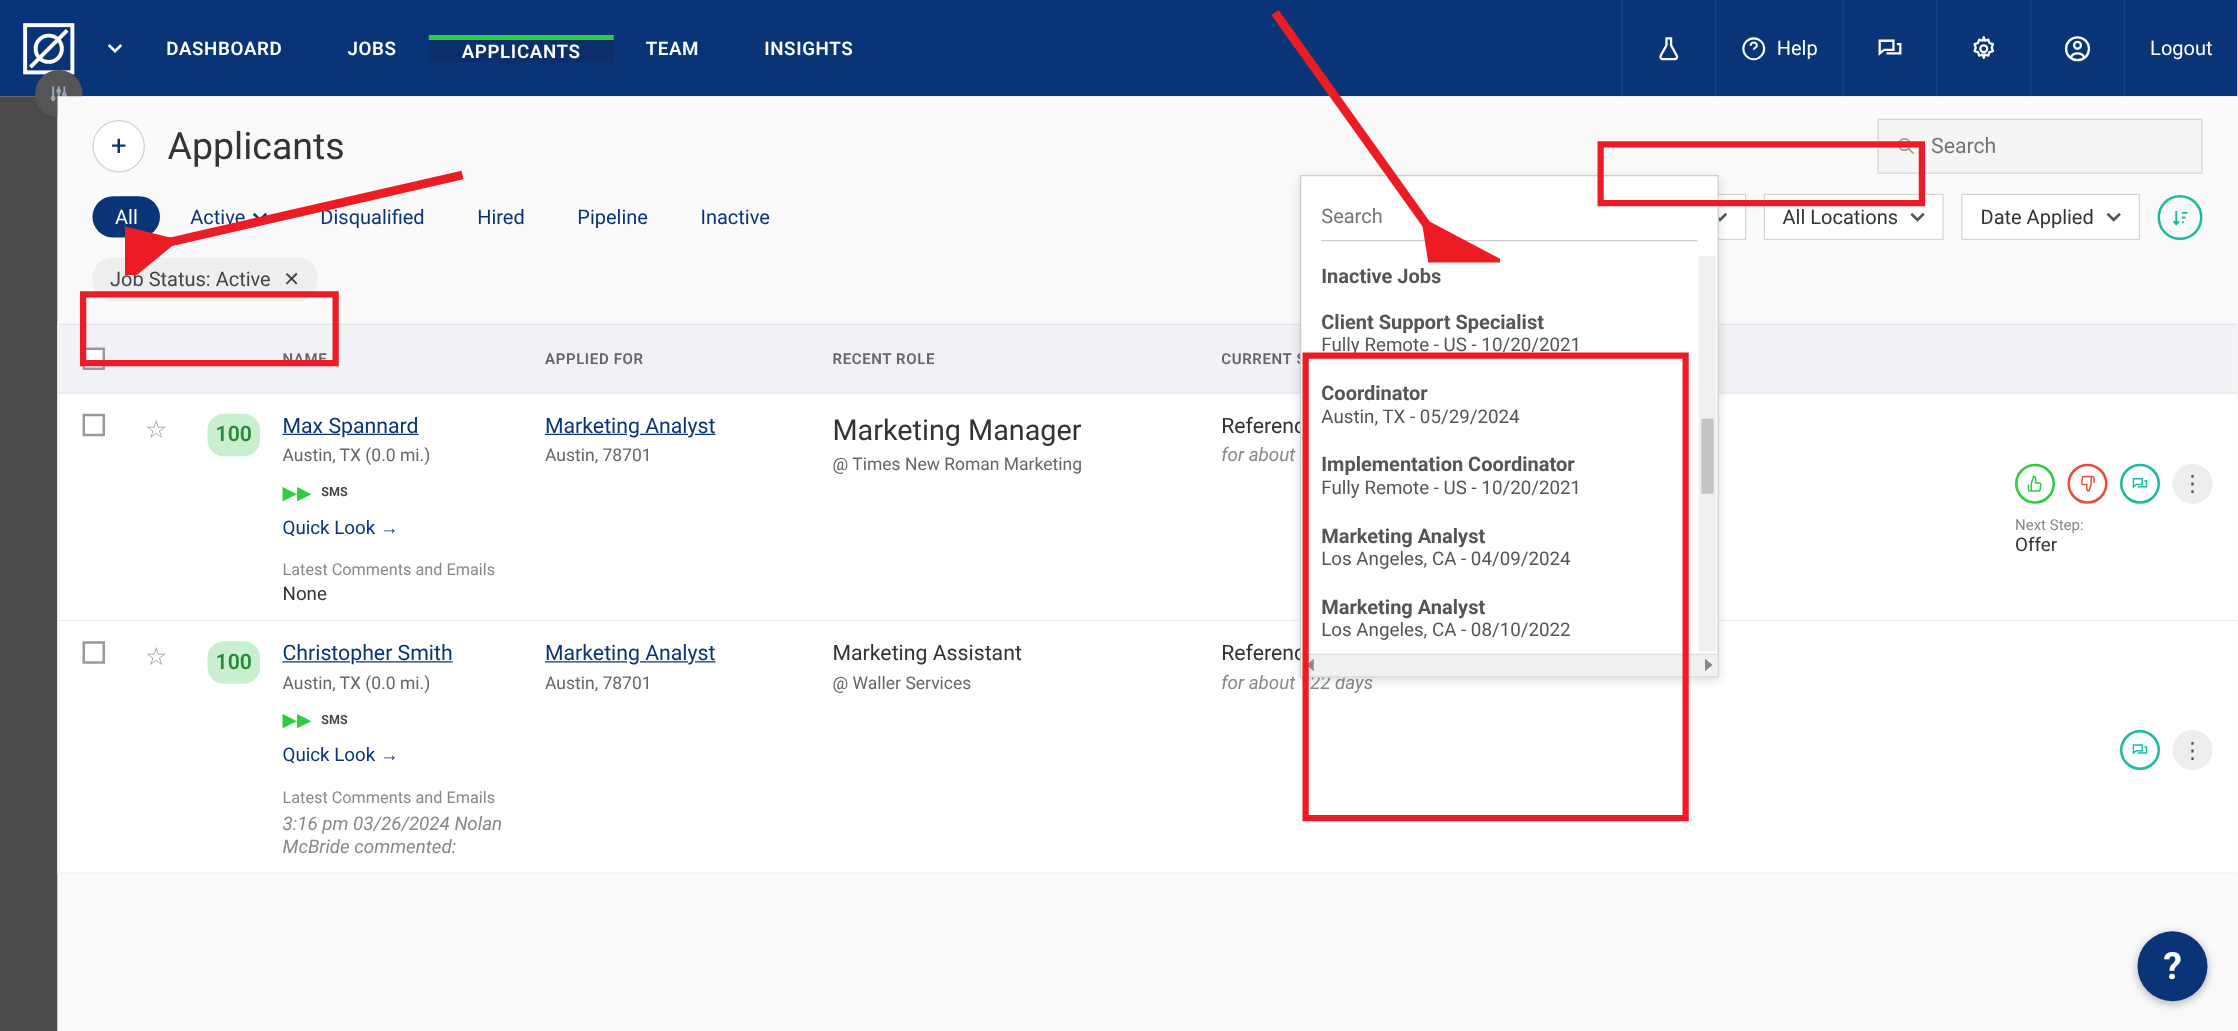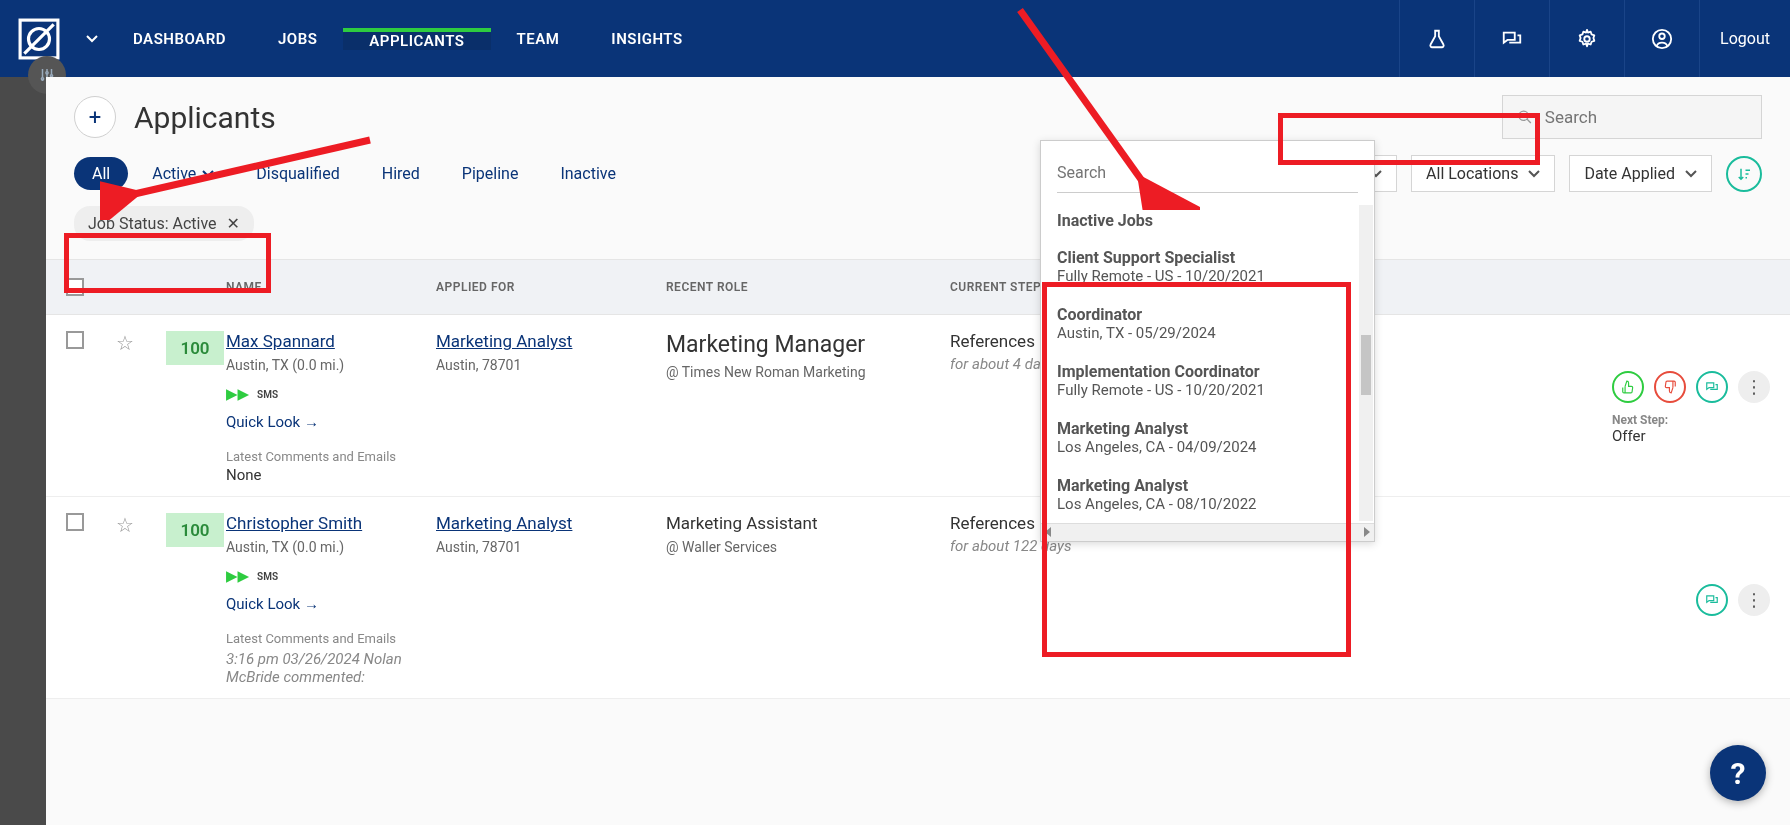--- a/index.html
+++ b/index.html
@@ -43,46 +43,46 @@
 .chip { display: inline-flex; align-items: center; gap: 10px; background: #eee; border-radius: 16px; padding: 8px 14px; font-size: 16px; color: #444; }
 .chip-x { font-size: 16px; cursor: pointer; }
 
 
 .thead { display: flex; align-items: center; background: #f0f2f5; border-top: 1px solid #e5e5e5; border-bottom: 1px solid #e5e5e5; height: 56px; padding: 0 20px; font-size: 12px; letter-spacing: 0.5px; color: #666; font-weight: 600; }
 .col-check { width: 50px; }
 .col-star { width: 50px; }
 .col-score { width: 60px; }
 .col-name { width: 210px; }
 .col-applied { width: 230px; }
-.col-role { width: 284px; }
+.col-role { width: 311px; }
 .col-step { width: 300px; }
 .col-actions { flex: 1; display: flex; align-items: center; justify-content: flex-end; gap: 10px; }
 
 
 .trow { display: flex; padding: 16px 20px 12px 20px; border-bottom: 1px solid #eee; background: #fff; }
 .checkbox { width: 18px; height: 18px; border: 2px solid #999; background: #fff; cursor: pointer; }
 .star { color: #999; font-size: 20px; cursor: pointer; }
-.score { background: #c8f0ce; width: 58px; height: 34px; display: flex; align-items: center; justify-content: center; color: #2a8a3a; font-weight: 600; font-size: 17px; }
+.score { background: #c8f0ce; width: 42px; height: 34px; display: flex; align-items: center; justify-content: center; color: #2a8a3a; font-weight: 600; font-size: 17px; border-radius: 13px; }
 .link { color: #0a3478; text-decoration: underline; font-size: 17px; cursor: pointer; }
 .sub { color: #666; font-size: 14px; margin-top: 6px; }
 .sub-italic { font-style: italic; color: #888; font-size: 15px; margin-top: 4px; }
 .sms-line { display: flex; align-items: center; gap: 8px; margin-top: 12px; }
 .sms-icon { color: #2ecc40; font-size: 15px; }
 .sms-text { color: #404040; font-weight: 600; font-size: 10px; }
 .quicklook { color: #0a3478; font-size: 15px; margin-top: 10px; cursor: pointer; }
 .latest-label { color: #888; font-size: 13px; margin-top: 18px; }
 .latest-text { color: #333; font-size: 15px; margin-top: 2px; }
 
 .row-actions { display: flex; gap: 10px; align-items: flex-start; }
 .circle-btn { width: 32px; height: 32px; border-radius: 50%; border: 2px solid; display: flex; align-items: center; justify-content: center; font-size: 14px; cursor: pointer; background: #fff; }
 .cb-green { border-color: #2ecc40; color: #2ecc40; }
 .cb-red { border-color: #e74c3c; color: #e74c3c; }
 .cb-teal { border-color: #1abc9c; color: #1abc9c; }
 .kebab { width: 32px; height: 32px; border-radius: 50%; background: #eee; display: flex; align-items: center; justify-content: center; font-size: 18px; color: #555; cursor: pointer; }
-.nextstep-label { font-size: 12px; color: #888; font-weight: 700; margin-top: 10px; }
+.nextstep-label { font-size: 12px; color: #888; font-weight: 400; margin-top: 10px; }
 .nextstep-val { font-size: 15px; color: #333; }
 
 
 .jobs-dropdown { position: absolute; top: 140px; left: 1040px; width: 335px; background: #fff; border: 1px solid #ccc; box-shadow: 0 2px 8px rgba(0,0,0,0.15); z-index: 50; }
 .jobs-dropdown-inner { padding: 12px 16px 4px 16px; }
 .jd-search { width: 100%; border: none; border-bottom: 1px solid #ccc; padding: 10px 0; font-size: 16px; outline: none; }
 .jd-body { max-height: 390px; overflow-y: auto; padding: 0 16px; }
 .jd-heading { font-weight: 700; font-size: 16px; color: #555; padding: 14px 0 8px 0; }
 .jd-item { padding: 10px 0; cursor: pointer; }
 .jd-title { font-weight: 700; font-size: 16px; color: #555; }
@@ -127,20 +127,27 @@
     <div class="nav-item">JOBS</div>
     <div class="nav-item active">APPLICANTS</div>
     <div class="nav-item">TEAM</div>
     <div class="nav-item">INSIGHTS</div>
   </div>
   <div class="topnav-right">
     <div class="topnav-icon">
       <svg width="22" height="22" viewBox="0 0 24 24" fill="none" stroke="#fff" stroke-width="2">
           <path d="M9 3h6M10 3v6l-5 9a2 2 0 002 3h10a2 2 0 002-3l-5-9V3"></path>
         </svg>
+    </div>
+    <div class="help-item">
+      <svg width="20" height="20" viewBox="0 0 24 24" fill="none" stroke="#fff" stroke-width="2">
+          <circle cx="12" cy="12" r="10"></circle>
+          <path d="M9 9a3 3 0 016 0c0 2-3 2-3 4M12 18h.01"></path>
+        </svg>
+      <span>Help</span>
     </div>
     <div class="topnav-icon">
       <svg width="22" height="22" viewBox="0 0 24 24" fill="none" stroke="#fff" stroke-width="2">
           <path d="M3 5h12v8H7l-4 3V5z"></path>
           <path d="M9 16h12v-8h-3"></path>
         </svg>
     </div>
     <div class="topnav-icon">
       <svg width="22" height="22" viewBox="0 0 24 24" fill="none" stroke="#fff" stroke-width="2">
           <circle cx="12" cy="12" r="3"></circle>

